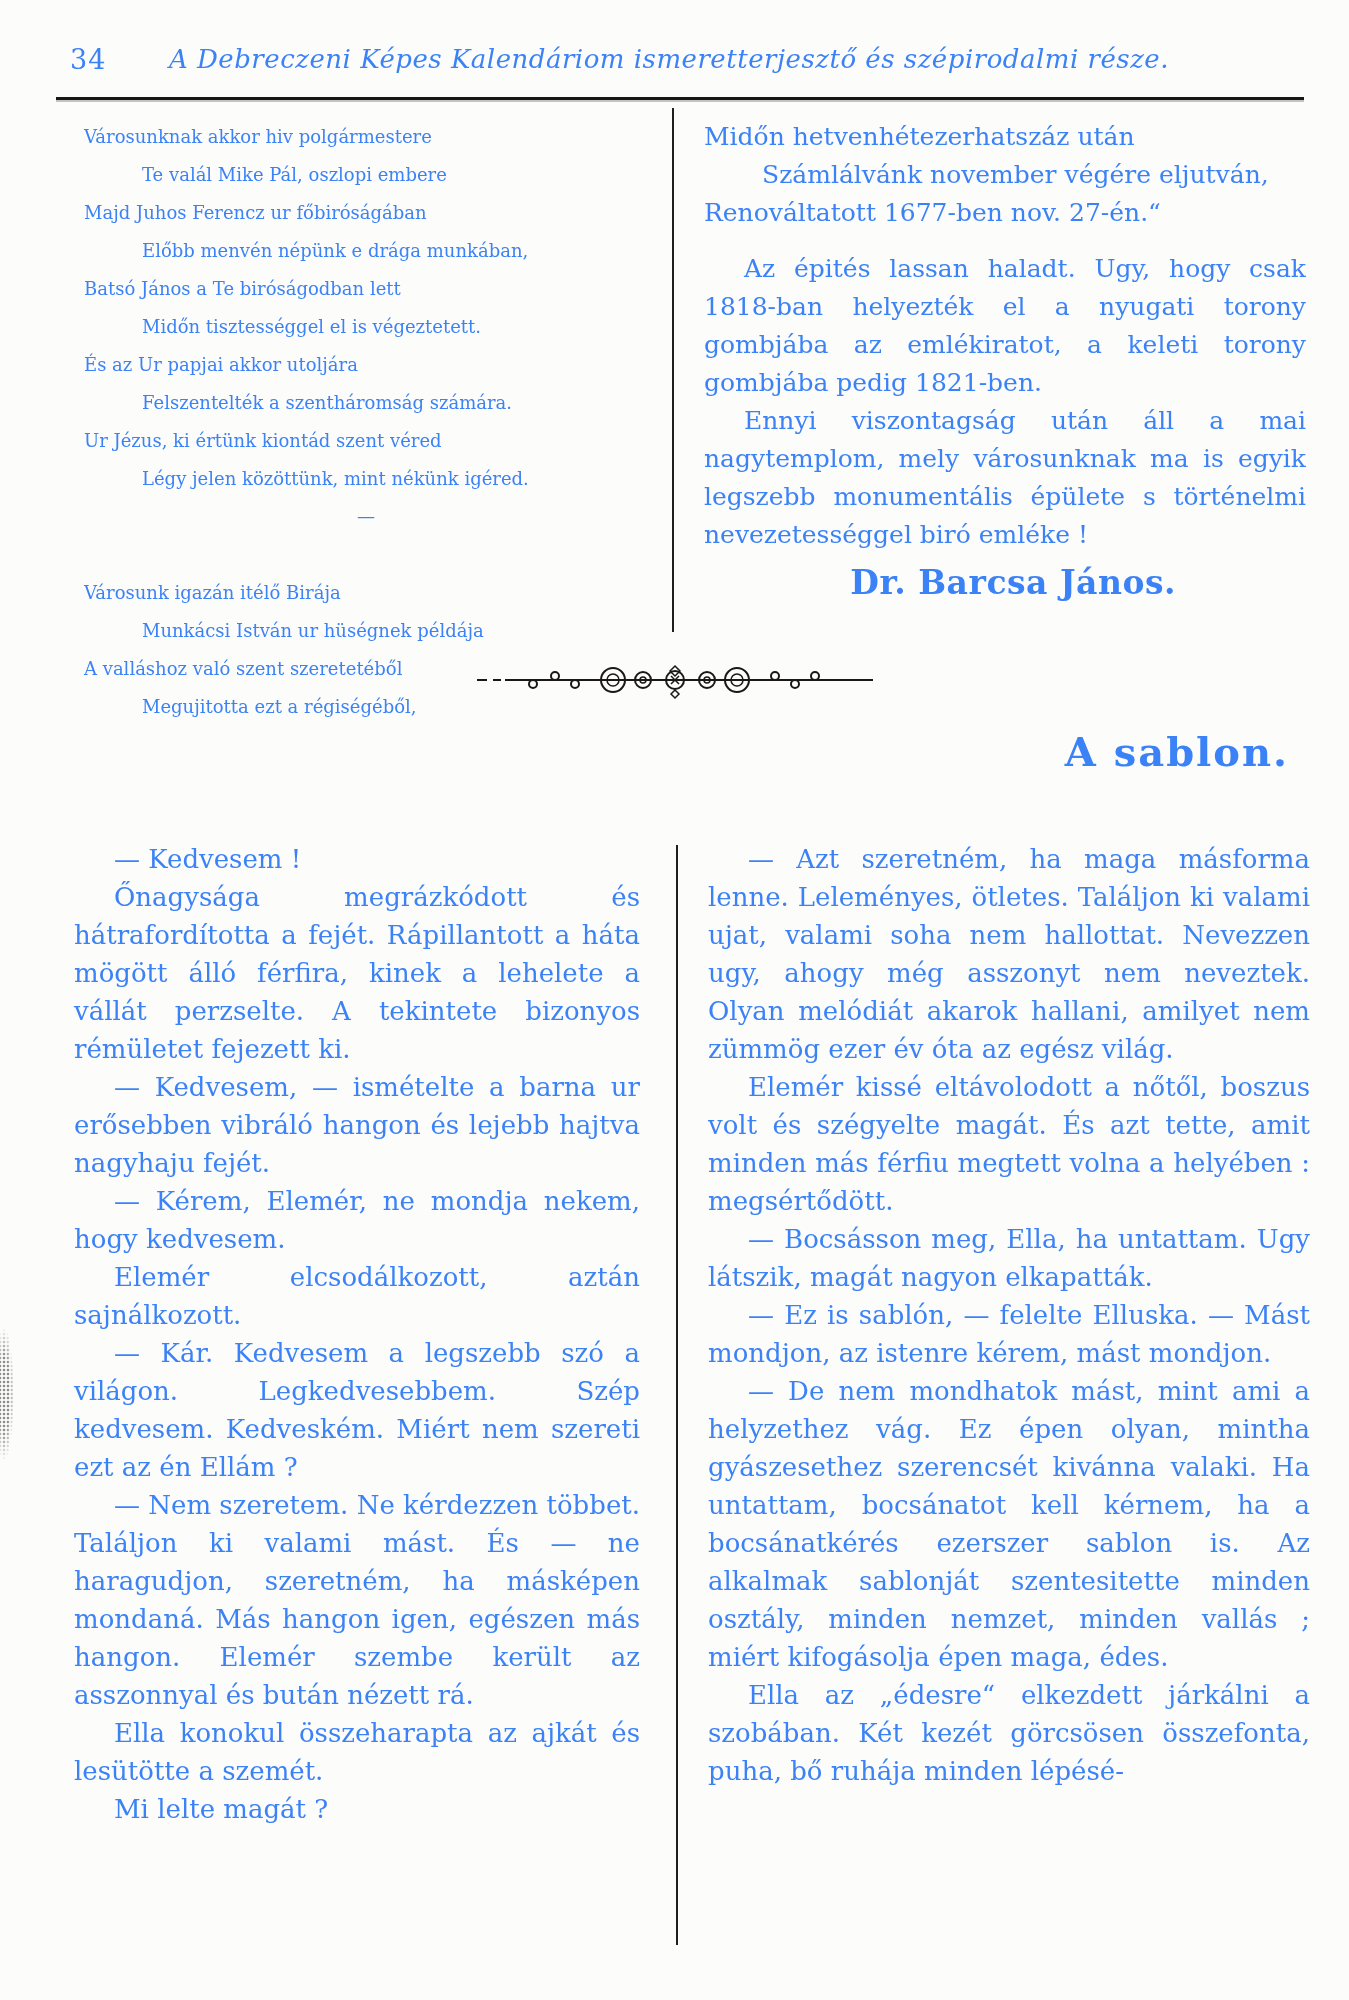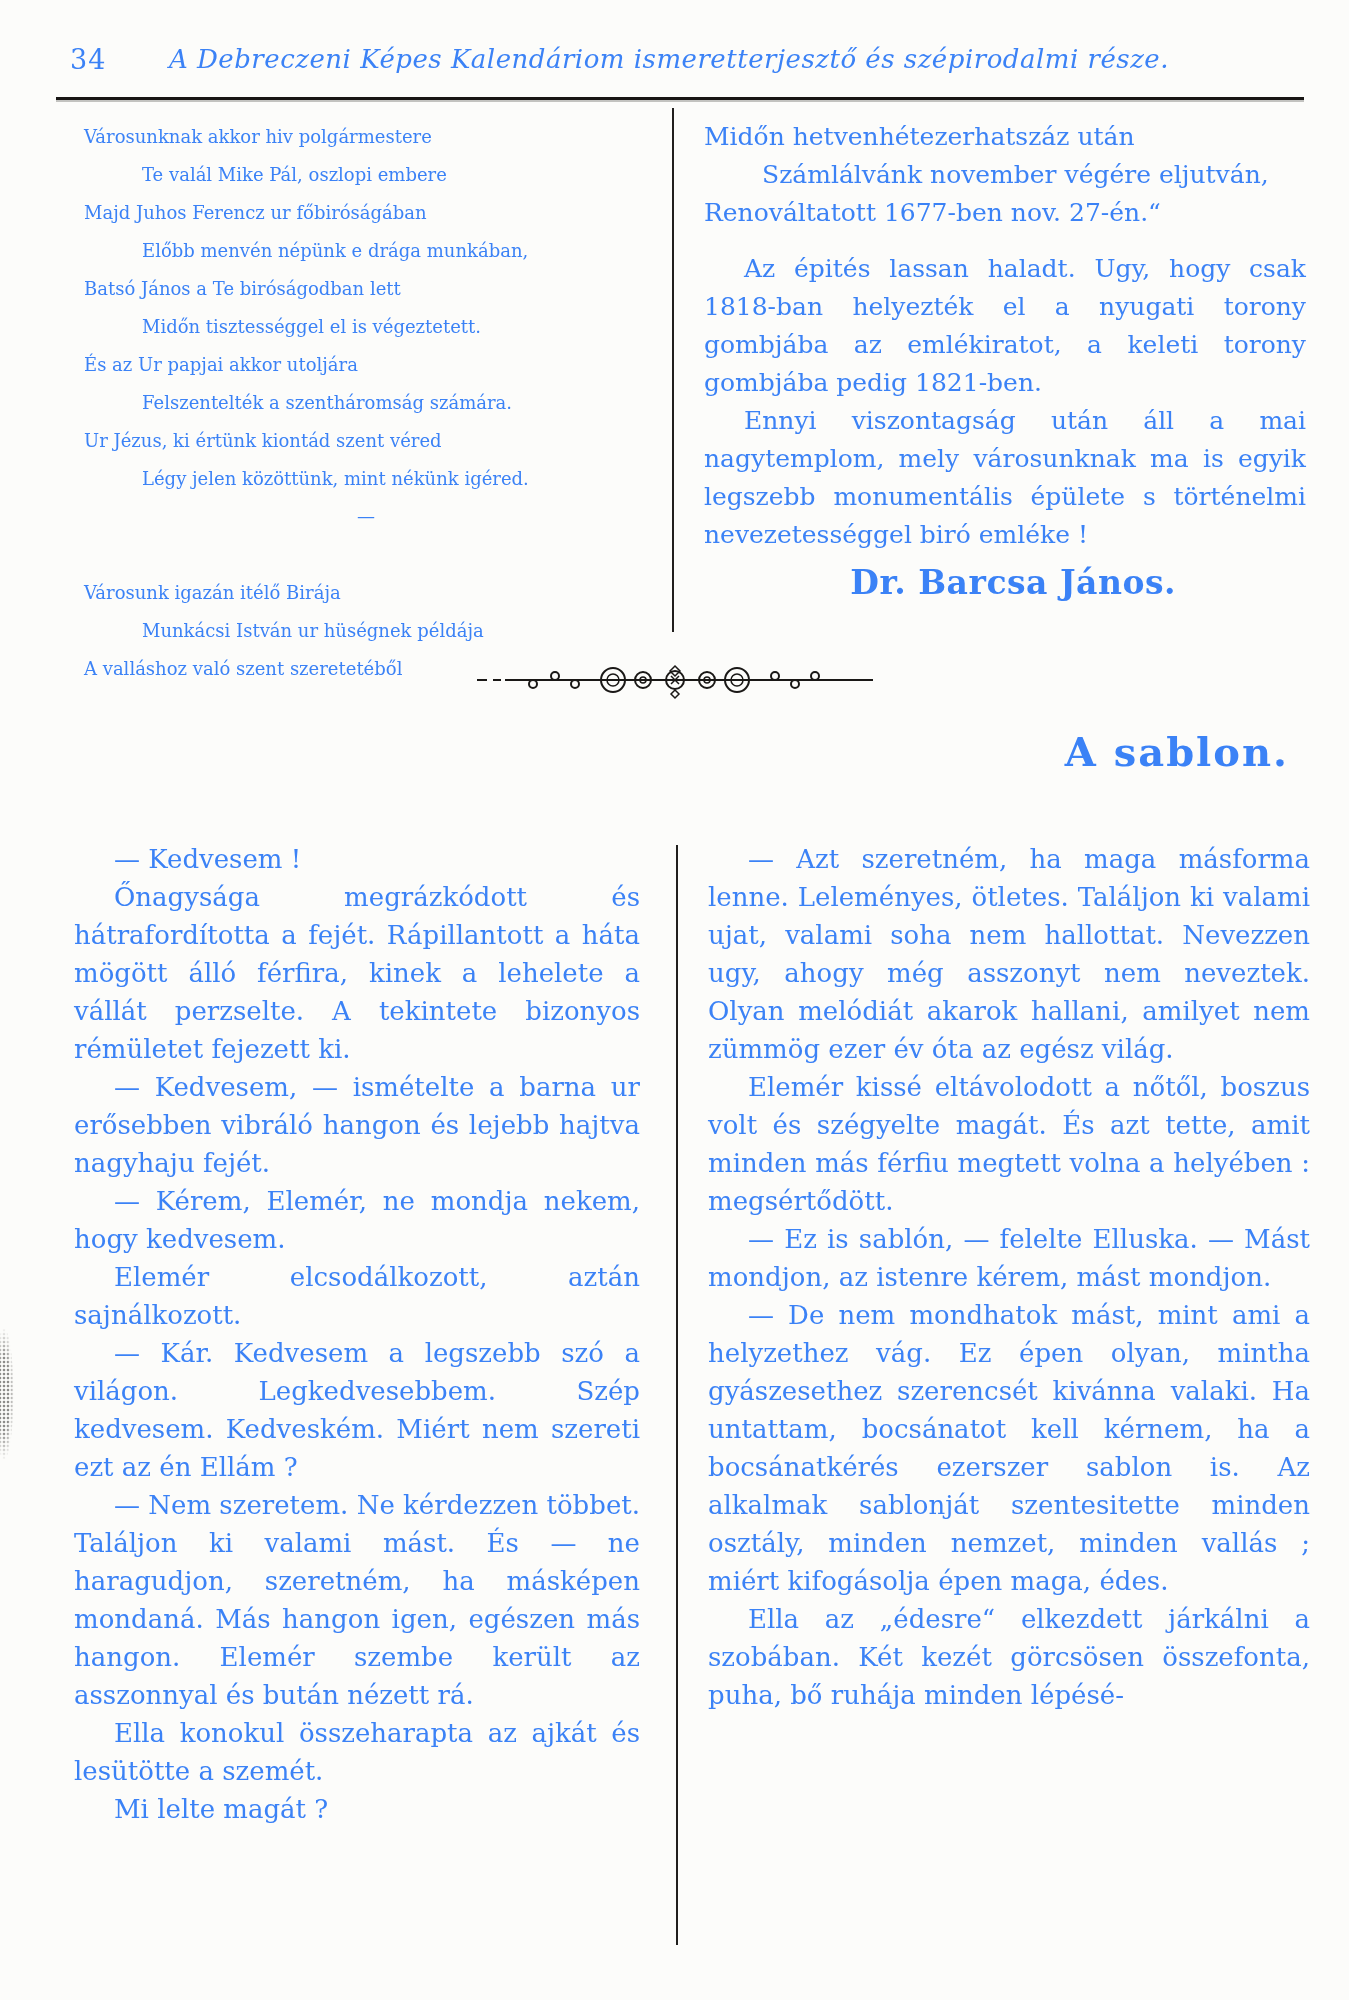--- a/index.html
+++ b/index.html
@@ -85,20 +85,21 @@
       <div class="pl">És az Ur papjai akkor utoljára</div>
       <div class="pl">Felszentelték a szentháromság számára.</div>
       <div class="pl">Ur Jézus, ki értünk kiontád szent véred</div>
       <div class="pl">Légy jelen közöttünk, mint nékünk igéred.</div>
     </div>
     <div class="stanza-sep">—</div>
     <div class="poem second">
       <div class="pl">Városunk igazán itélő Birája</div>
       <div class="pl">Munkácsi István ur hüségnek példája</div>
       <div class="pl">A valláshoz való szent szeretetéből</div>
+      <div class="pl">Megujitotta ezt a régiségéből,</div>
     </div>
   </div>
 
   <div class="s1-right">
     <div class="poem">
       <div class="pl">Midőn hetvenhétezerhatszáz után</div>
       <div class="pl">Számlálvánk november végére eljutván,</div>
       <div class="pl">Renováltatott 1677-ben nov. 27-én.“</div>
     </div>
     <div class="prose">
@@ -144,20 +145,21 @@
     <p>Elemér elcsodálkozott, aztán sajnálkozott.</p>
     <p>— Kár. Kedvesem a legszebb szó a világon. Legkedvesebbem. Szép kedvesem. Kedveském. Miért nem szereti ezt az én Ellám ?</p>
     <p>— Nem szeretem. Ne kérdezzen többet. Találjon ki valami mást. És — ne haragudjon, szeretném, ha másképen mondaná. Más hangon igen, egészen más hangon. Elemér szembe került az asszonnyal és bután nézett rá.</p>
     <p>Ella konokul összeharapta az ajkát és lesütötte a szemét.</p>
     <p>Mi lelte magát ?</p>
   </div>
 
   <div class="story-col story-right">
     <p>— Azt szeretném, ha maga másforma lenne. Leleményes, ötletes. Találjon ki valami ujat, valami soha nem hallottat. Nevezzen ugy, ahogy még asszonyt nem neveztek. Olyan melódiát akarok hallani, amilyet nem zümmög ezer év óta az egész világ.</p>
     <p>Elemér kissé eltávolodott a nőtől, boszus volt és szégyelte magát. És azt tette, amit minden más férfiu megtett volna a helyében : megsértődött.</p>
+    <p>— Bocsásson meg, Ella, ha untattam. Ugy látszik, magát nagyon elkapatták.</p>
     <p>— Ez is sablón, — felelte Elluska. — Mást mondjon, az istenre kérem, mást mondjon.</p>
     <p>— De nem mondhatok mást, mint ami a helyzethez vág. Ez épen olyan, mintha gyászesethez szerencsét kivánna valaki. Ha untattam, bocsánatot kell kérnem, ha a bocsánatkérés ezerszer sablon is. Az alkalmak sablonját szentesitette minden osztály, minden nemzet, minden vallás ; miért kifogásolja épen maga, édes.</p>
     <p>Ella az „édesre“ elkezdett járkálni a szobában. Két kezét görcsösen összefonta, puha, bő ruhája minden lépésé-</p>
   </div>
 
   <div class="scan-artifact"></div>
 
 </div>
 
 </body></html>

